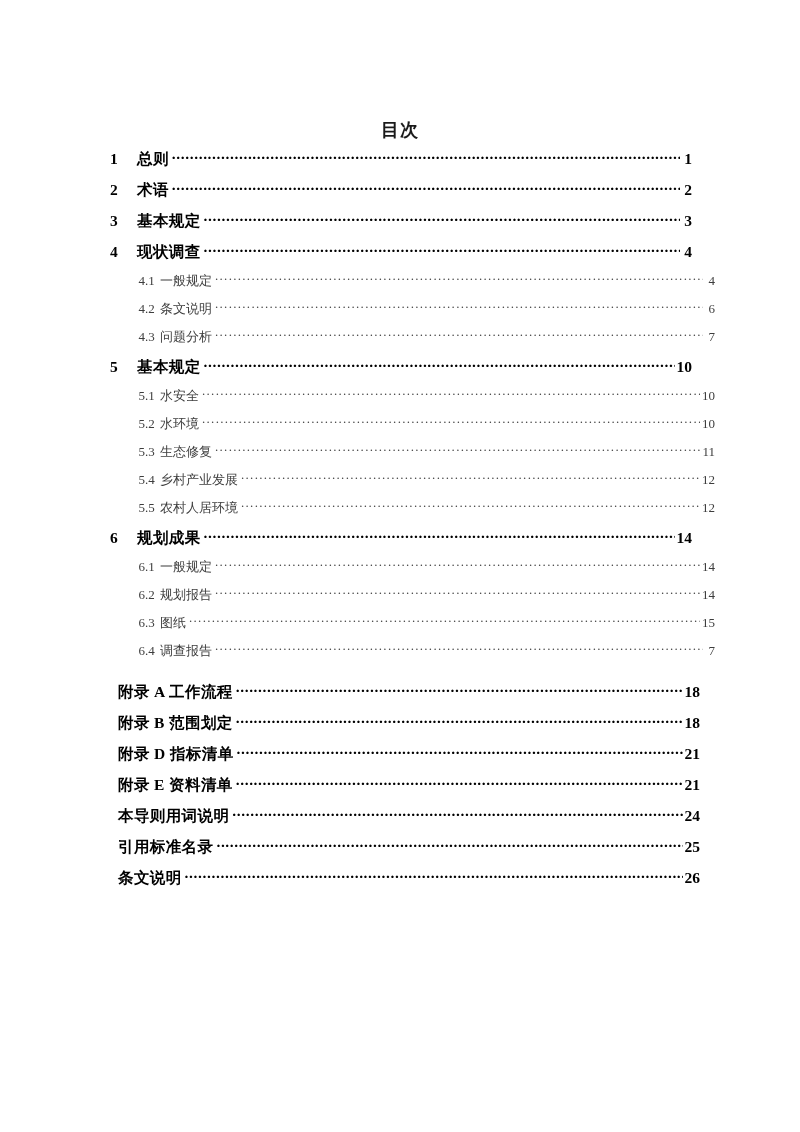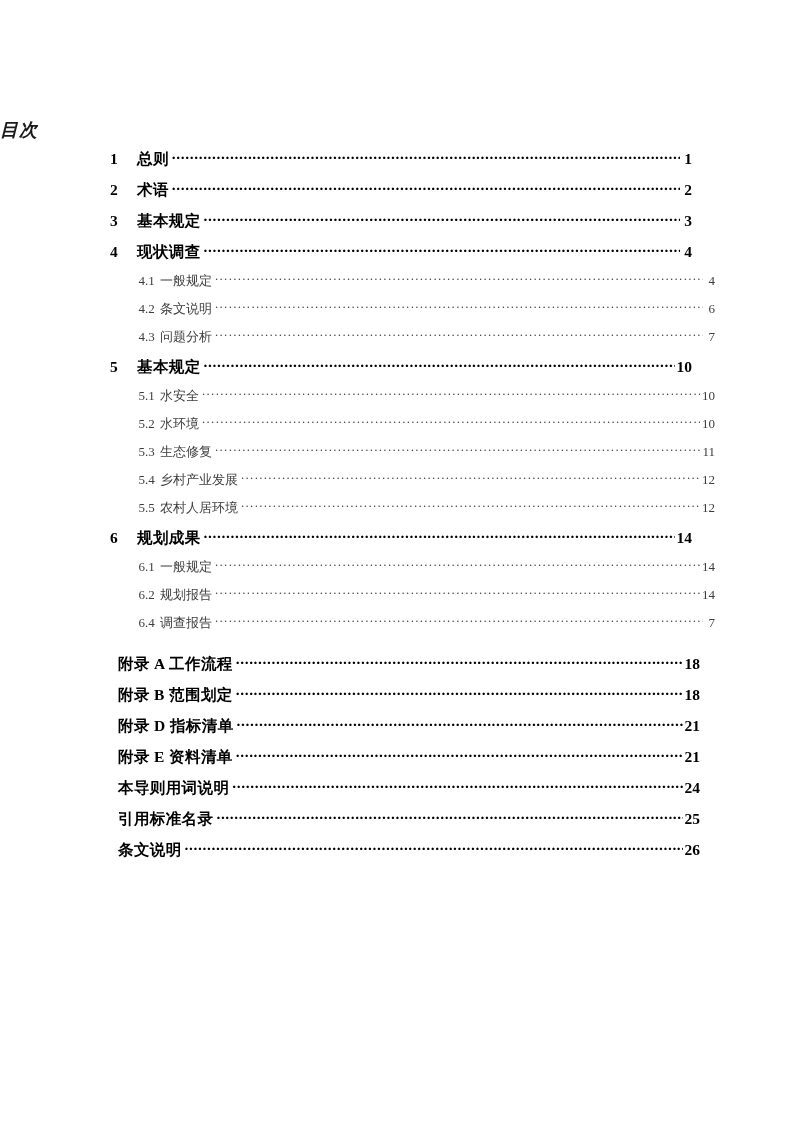--- a/index.html
+++ b/index.html
@@ -24,26 +24,25 @@
     height: 1132px;
     background: #ffffff;
   }
 
   
   .toc-title {
     position: absolute;
     top: 118px;
     left: 0;
     width: 800px;
-    text-align: left;
+    text-align: center;
     font-size: 18px;
     font-weight: bold;
     letter-spacing: 1px;
     color: #1a1a1a;
-    font-style: italic;
   }
 
   
   .toc-list {
     position: absolute;
     top: 148px;
     left: 110px;
     width: 582px;
   }
 
@@ -251,20 +250,26 @@
         <span class="leader"></span>
         <span class="pageno">14</span>
       </div>
       <div class="toc-row lvl2">
         <span class="num">6.2</span>
         <span class="label">规划报告</span>
         <span class="leader"></span>
         <span class="pageno">14</span>
       </div>
       <div class="toc-row lvl2">
+        <span class="num">6.3</span>
+        <span class="label">图纸</span>
+        <span class="leader"></span>
+        <span class="pageno">15</span>
+      </div>
+      <div class="toc-row lvl2">
         <span class="num">6.4</span>
         <span class="label">调查报告</span>
         <span class="leader"></span>
         <span class="pageno">7</span>
       </div>
       <div class="toc-row lvlA gap-before">
         <span class="label">附录 A  工作流程</span>
         <span class="leader"></span>
         <span class="pageno">18</span>
       </div>

